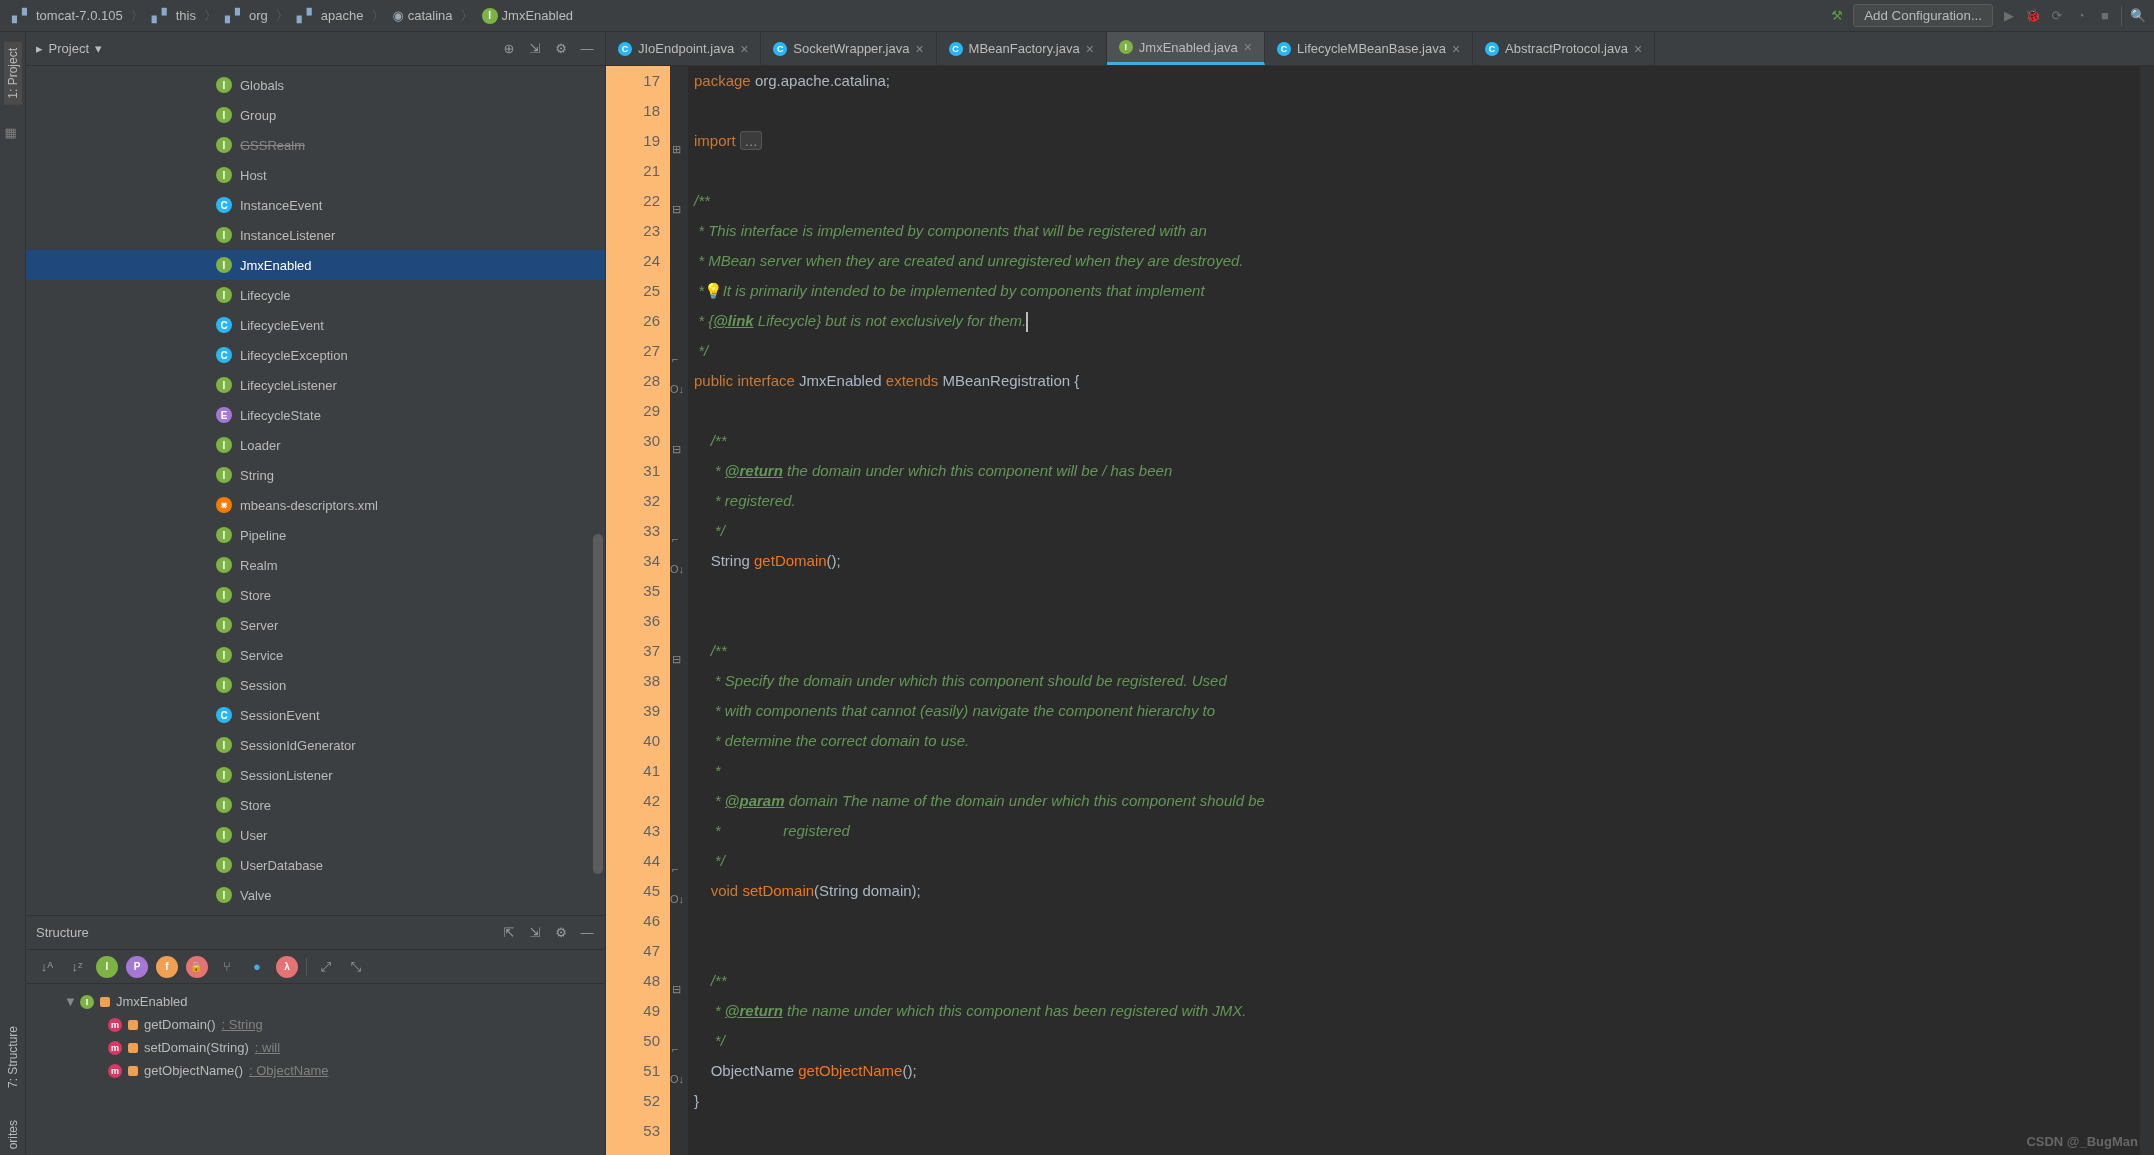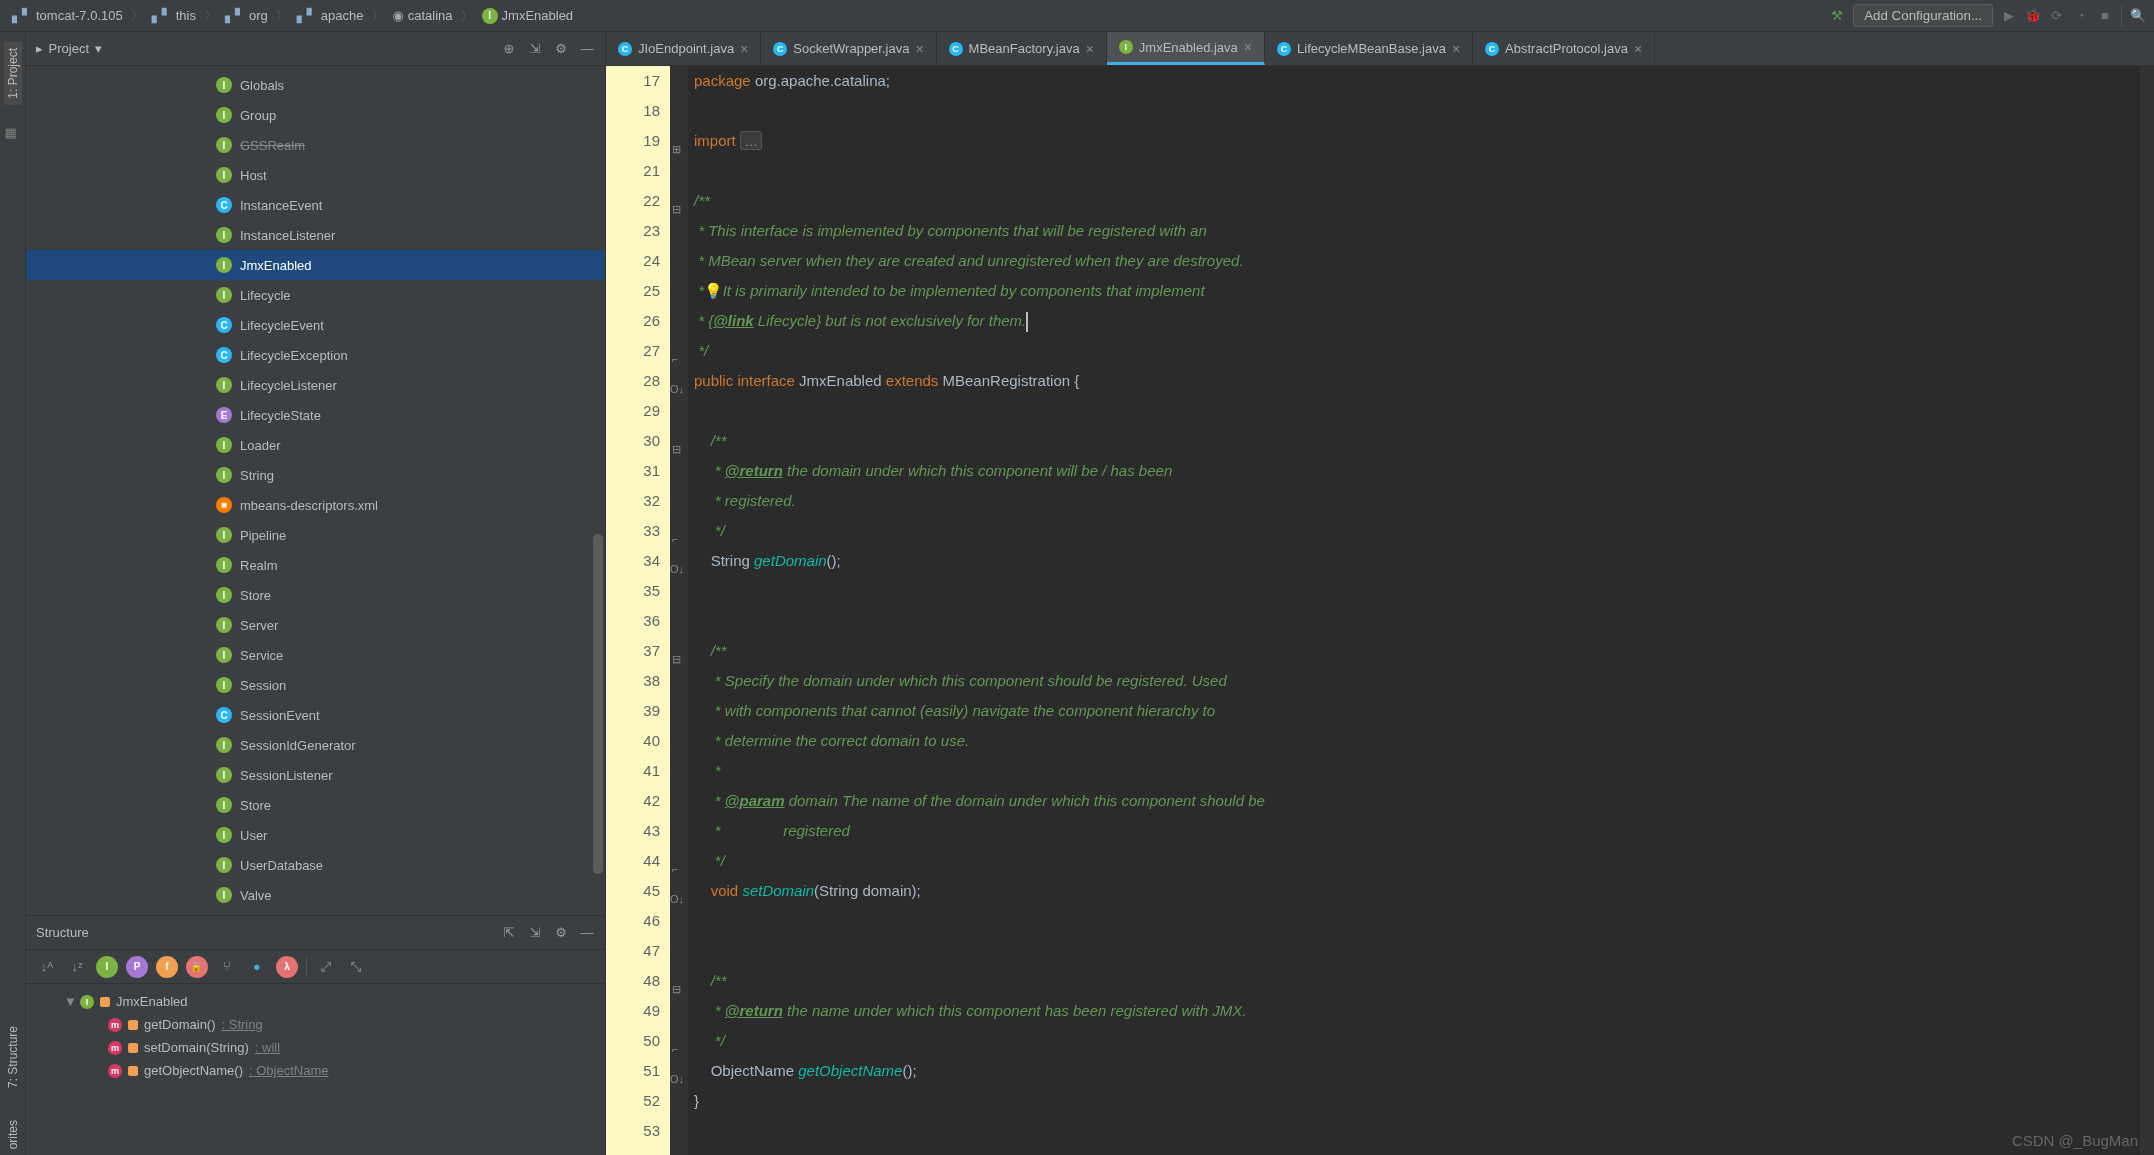--- a/index.html
+++ b/index.html
@@ -48,33 +48,33 @@
 .struct-sec { width:10px; height:10px; background:#f0a050; border-radius:2px; }
 .struct-label { color:#bababa; }
 .struct-type { color:#808080;text-decoration:underline; }
 .editor-area { flex:1; display:flex; flex-direction:column; background:#2b2b2b; position:relative; }
 .tab-bar { height:34px; display:flex; align-items:stretch; background:#3c3f41; border-bottom:1px solid #323232; }
 .tab { display:flex; align-items:center; gap:6px; padding:0 12px; border-right:1px solid #323232; cursor:pointer; color:#bbb; }
 .tab.active { background:#4e5254; border-bottom:3px solid #40aee5; }
 .tab-icon { width:14px; height:14px; border-radius:50%; display:flex; align-items:center; justify-content:center; font-size:9px; font-weight:bold; color:white; }
 .tab-close { color:#888; font-size:14px; cursor:pointer; }
 .editor-body { flex:1; display:flex; overflow:hidden; font-family:"JetBrains Mono","Consolas",monospace; font-size:15px; line-height:30px; }
-.gutter { width:64px; background:#fef9c3; text-align:right; padding-right:10px; color:#606366; user-select:none; }
+.gutter { width:64px; background:#fdba74; text-align:right; padding-right:10px; color:#606366; user-select:none; }
 .fold-strip { width:18px; background:#313335; position:relative; }
 .fold-mark { position:absolute; left:2px; color:#888; font-size:11px; }
 .code { flex:1; background:#2b2b2b; padding-left:6px; white-space:pre; overflow:hidden; color:#a9b7c6; position:relative; }
 .kw { color:#cc7832; }
 .doc { color:#629755; font-style:italic; }
 .doc-tag { color:#629755; font-style:italic; text-decoration:underline; font-weight:bold; }
-.method { color:#14b8a6;font-style:italic; }
+.method { color:#f97316; }
 .param { color:#629755; font-style:italic; }
 .cursor-bar { display:inline-block; width:2px; height:20px; background:#bbb; vertical-align:middle; }
 .bulb { color:#ffc66d; }
 .right-strip { width:14px; background:#313335; }
-.watermark { position:absolute; right:16px; bottom:6px; color:#666; font-size:15px; }
+.watermark { position:absolute; right:16px; bottom:6px; color:#666; font-size:13px;font-weight:bold; }
 .folded { background:#3c3c3c; border:1px solid #555; padding:0 4px; color:#888; font-style:normal; border-radius:3px; }
 </style>
 </head>
 <body>
 
 <div class="top-toolbar">
   <div class="breadcrumb" id="breadcrumb">
       <span class="breadcrumb-item">
         <span style="color:#8baac9">▖▘</span>
         <span>tomcat-7.0.105</span>

